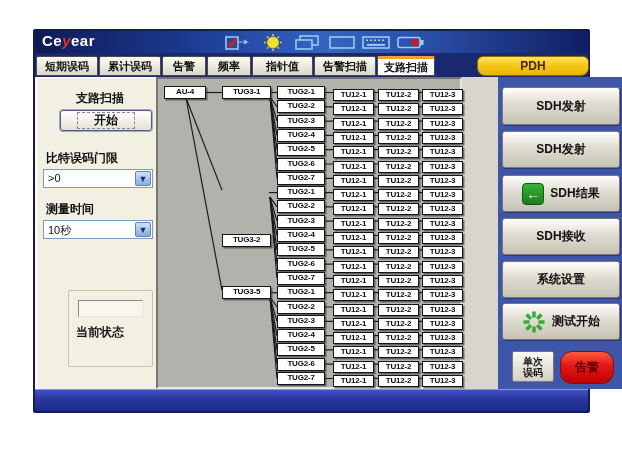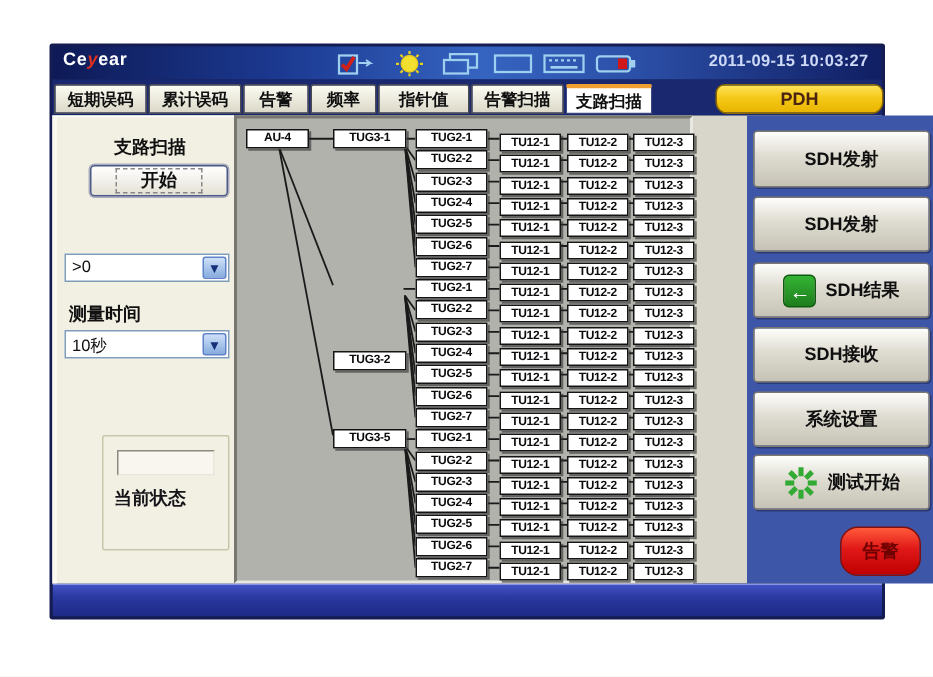--- a/index.html
+++ b/index.html
@@ -4,21 +4,21 @@
 <style>
   html,body{margin:0;padding:0;background:#fff;}
   *{box-sizing:border-box;font-family:"Liberation Sans","DejaVu Sans",sans-serif;}
   #stage{position:relative;width:622px;height:451px;background:#fff;overflow:hidden;}
   #frame{position:absolute;left:33px;top:29px;width:557px;height:384px;background:#141c52;border-radius:2px;}
 
   
   #titlebar{position:absolute;left:2px;top:2px;width:553px;height:22px;
     background:linear-gradient(90deg,#0e1a56 0%,#1c3a92 28%,#3564c0 52%,#2c50a8 70%,#101e62 100%);
     border-radius:2px 2px 0 0;}
-  #logo{position:absolute;left:7px;top:1px;font-size:12px;font-weight:bold;color:#fff;letter-spacing:.5px;}
+  #logo{position:absolute;left:7px;top:1px;font-size:15px;font-weight:bold;color:#fff;letter-spacing:.5px;}
   #logo .acc{color:#e23020;font-style:italic;}
   .tico{position:absolute;top:3px;width:30px;height:17px;}
   #timestamp{position:absolute;right:9px;top:4px;font-size:11px;font-weight:bold;color:#cdd9f6;letter-spacing:.2px;}
 
   
   #tabrow{position:absolute;left:2px;top:24px;width:553px;height:24px;background:#1a2870;}
   .tab{position:absolute;top:3px;height:20px;background:linear-gradient(#fdfcf3,#dbd8c8);
     border:1px solid #4a4a55;border-radius:2px 2px 0 0;color:#101010;font-size:11px;font-weight:bold;
     display:flex;align-items:center;justify-content:center;white-space:nowrap;}
   .tab.active{background:#ffffff;border-color:#3a4a80;border-top:3px solid #f0a030;}
@@ -116,21 +116,20 @@
             <rect x="21" y="5.5" width="2" height="1.5"></rect>
           <rect x="6" y="10" width="18" height="1.8"></rect>
         </g>
       </svg>
       <svg class="tico" style="left:361px" viewBox="0 0 30 17">
         <rect x="2" y="3.5" width="22" height="10" rx="2" fill="none" stroke="#9fd0f0" stroke-width="1.5"></rect>
         <rect x="24.5" y="6" width="3" height="5" fill="#9fd0f0"></rect>
         <rect x="16" y="5" width="6" height="7" fill="#d01818"></rect>
       </svg>
 
-      <div id="timestamp">2011-09-15 10:03:27</div>
     </div>
 
     <div id="tabrow">
       <div id="tabs-container">
           <div class="tab" style="left: 1px; width: 62px;">短期误码</div>
           <div class="tab" style="left: 64px; width: 62px;">累计误码</div>
           <div class="tab" style="left: 127px; width: 44px;">告警</div>
           <div class="tab" style="left: 172px; width: 44px;">频率</div>
           <div class="tab" style="left: 217px; width: 61px;">指针值</div>
           <div class="tab" style="left: 279px; width: 62px;">告警扫描</div>
@@ -139,20 +138,21 @@
       <div id="pdh">PDH</div>
     </div>
 
     <div id="content">
 
       <div id="leftpanel">
         <div class="lp-label" style="left:38px;top:12px;">支路扫描</div>
         <div id="startbtn">
             <span class="inner">开始</span>
           </div>
+        <div class="lp-label" style="left:8px;top:72px;">比特误码门限</div>
         <div class="select" style="top:91px;">
           <span class="val">&gt;0</span>
           <span class="dd">▼</span>
         </div>
         <div class="lp-label" style="left:8px;top:123px;">测量时间</div>
         <div class="select" style="top:142px;">
           <span class="val">10秒</span>
           <span class="dd">▼</span>
         </div>
         <div id="statusgroup"></div>
@@ -323,20 +323,24 @@
                 <line x1="12" y1="16.5" x2="12" y2="22.5" stroke="#33aa33" stroke-width="3.4" stroke-linecap="butt"></line>
                 <line x1="8.818019484660535" y1="15.181980515339465" x2="4.575378797541251" y2="19.42462120245875" stroke="#33aa33" stroke-width="3.4" stroke-linecap="butt"></line>
                 <line x1="7.5" y1="12" x2="1.5" y2="12.000000000000002" stroke="#33aa33" stroke-width="3.4" stroke-linecap="butt"></line>
                 <line x1="8.818019484660535" y1="8.818019484660535" x2="4.57537879754125" y2="4.575378797541251" stroke="#33aa33" stroke-width="3.4" stroke-linecap="butt"></line>
                 <line x1="12" y1="7.5" x2="11.999999999999998" y2="1.5" stroke="#33aa33" stroke-width="3.4" stroke-linecap="butt"></line>
                 <line x1="15.181980515339463" y1="8.818019484660535" x2="19.424621202458745" y2="4.57537879754125" stroke="#33aa33" stroke-width="3.4" stroke-linecap="butt"></line>
               </svg>
               <span>测试开始</span>
             </div>
           </div>
+        <div id="singlebtn">
+          <span>单次</span>
+          <span>误码</span>
+        </div>
         <div id="alarmbtn">告警</div>
       </div>
 
     </div>
 
     <div id="bottomstrip"></div>
   </div>
 </div>
 
 </body></html>

